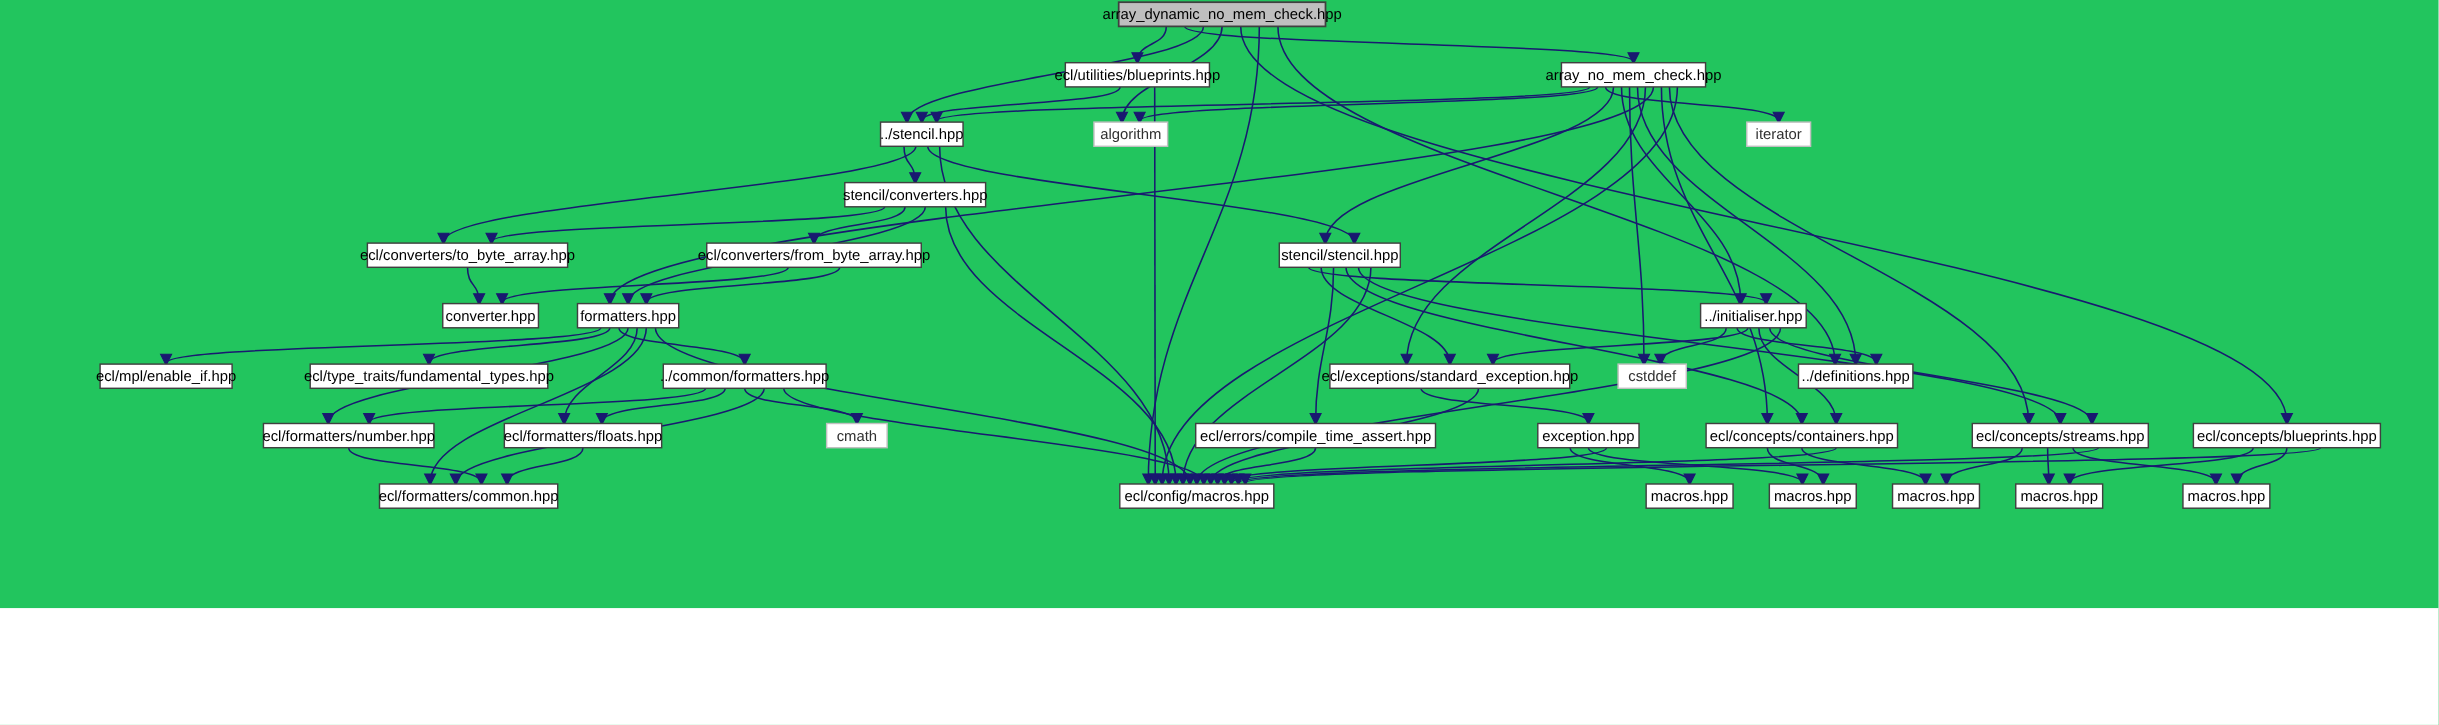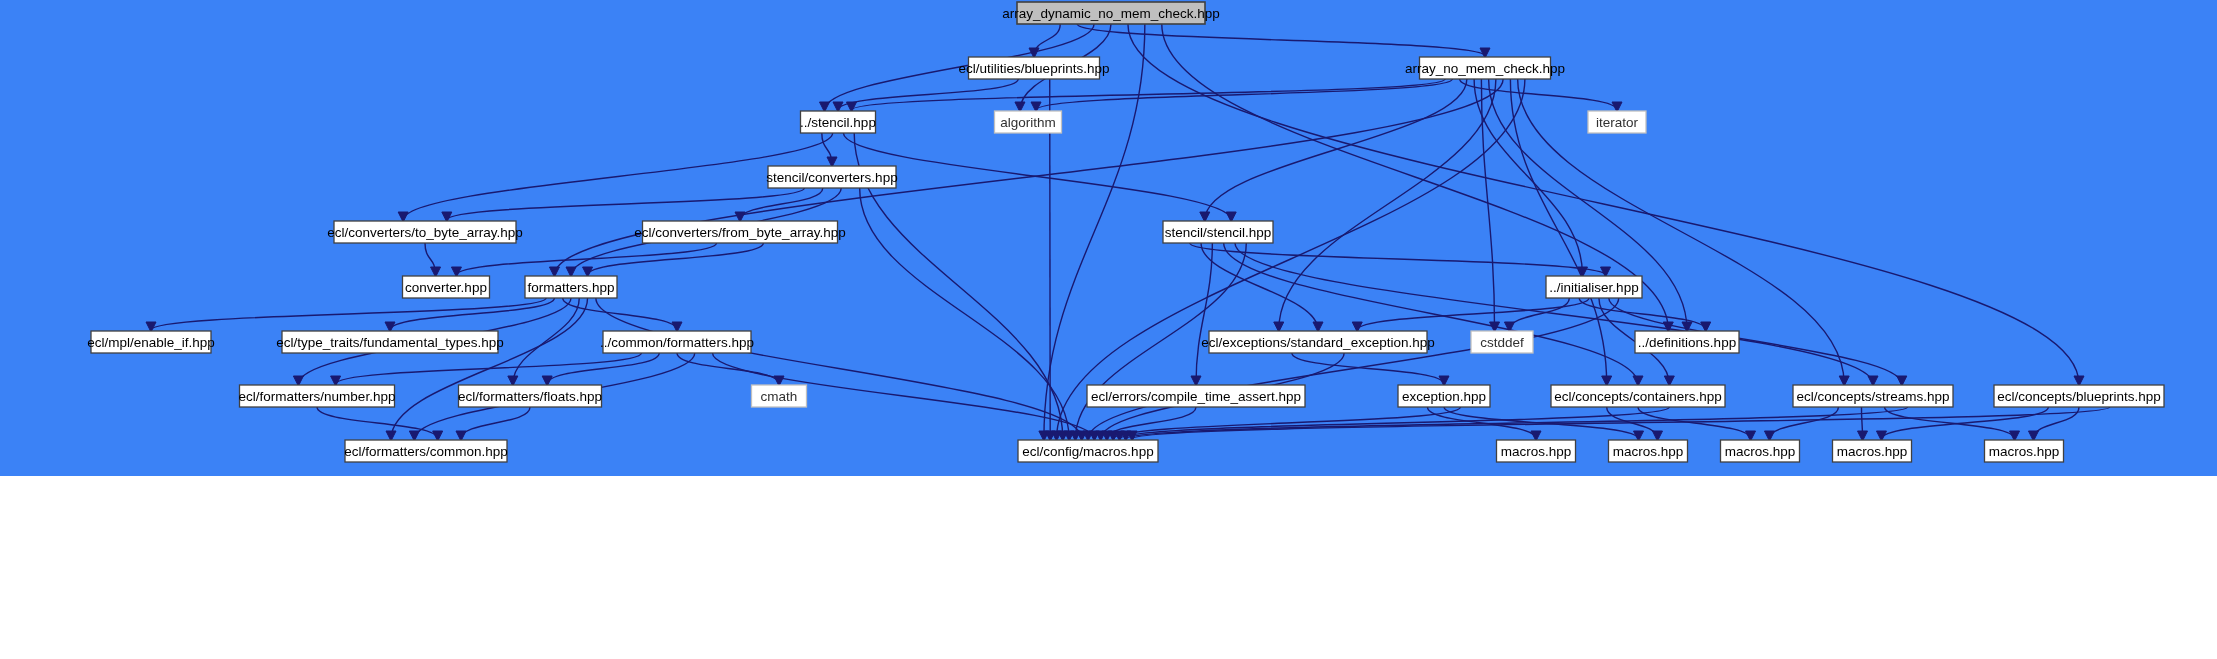--- a/index.html
+++ b/index.html
@@ -1,20 +1,20 @@
 <!DOCTYPE html>
 <html><head>
 <meta charset="utf-8">
 <style>
   html,body{margin:0;padding:0;background:#ffffff;}
   #graph-root{
     position:relative;
     width:2217px;
-    height:476px;
-    background:#3b82f6;
+    height:553px;
+    background:#22c55e;
     font-family:"Liberation Sans", sans-serif;
     overflow:hidden;
   }
   svg#graph-svg{position:absolute;left:0;top:0;width:2217px;height:659px;}
   .edge path{fill:none;stroke:#191970;stroke-width:1.4px;}
   .edge polygon{fill:#191970;stroke:#191970;stroke-width:1px;}
   .node rect{stroke-width:1.3px;}
   .node rect.n-plain{fill:#ffffff;stroke:#404040;}
   .node rect.n-root{fill:#bfbfbf;stroke:#404040;stroke-width:1.6px;}
   .node rect.n-sys{fill:#ffffff;stroke:#c0c0c0;}

